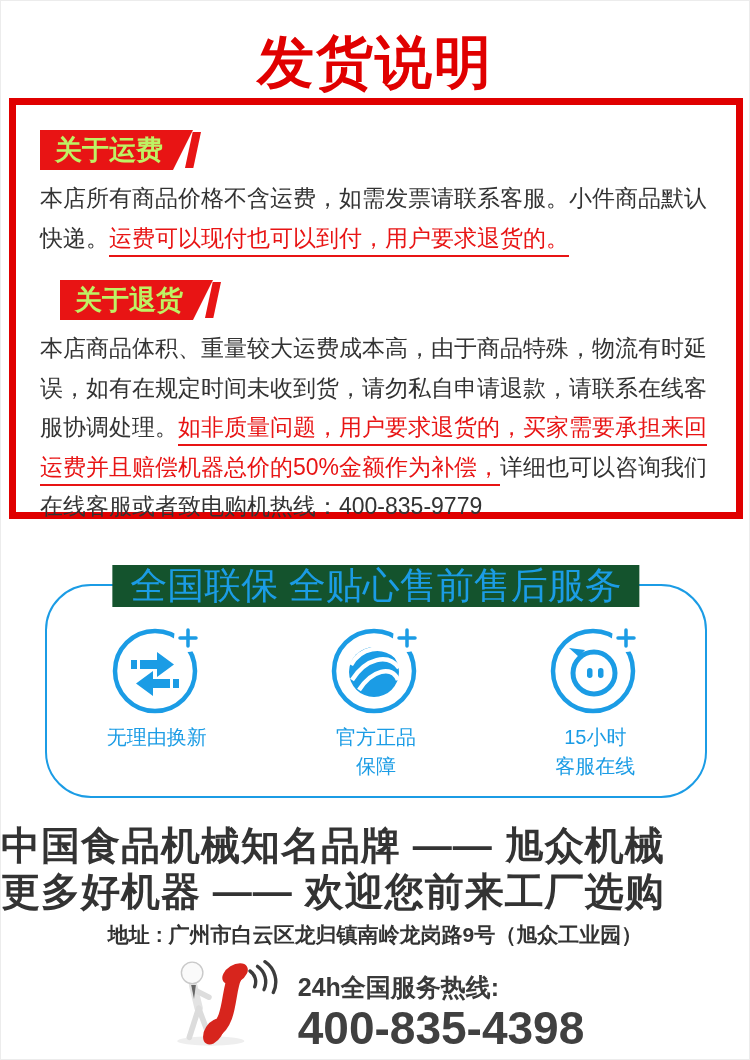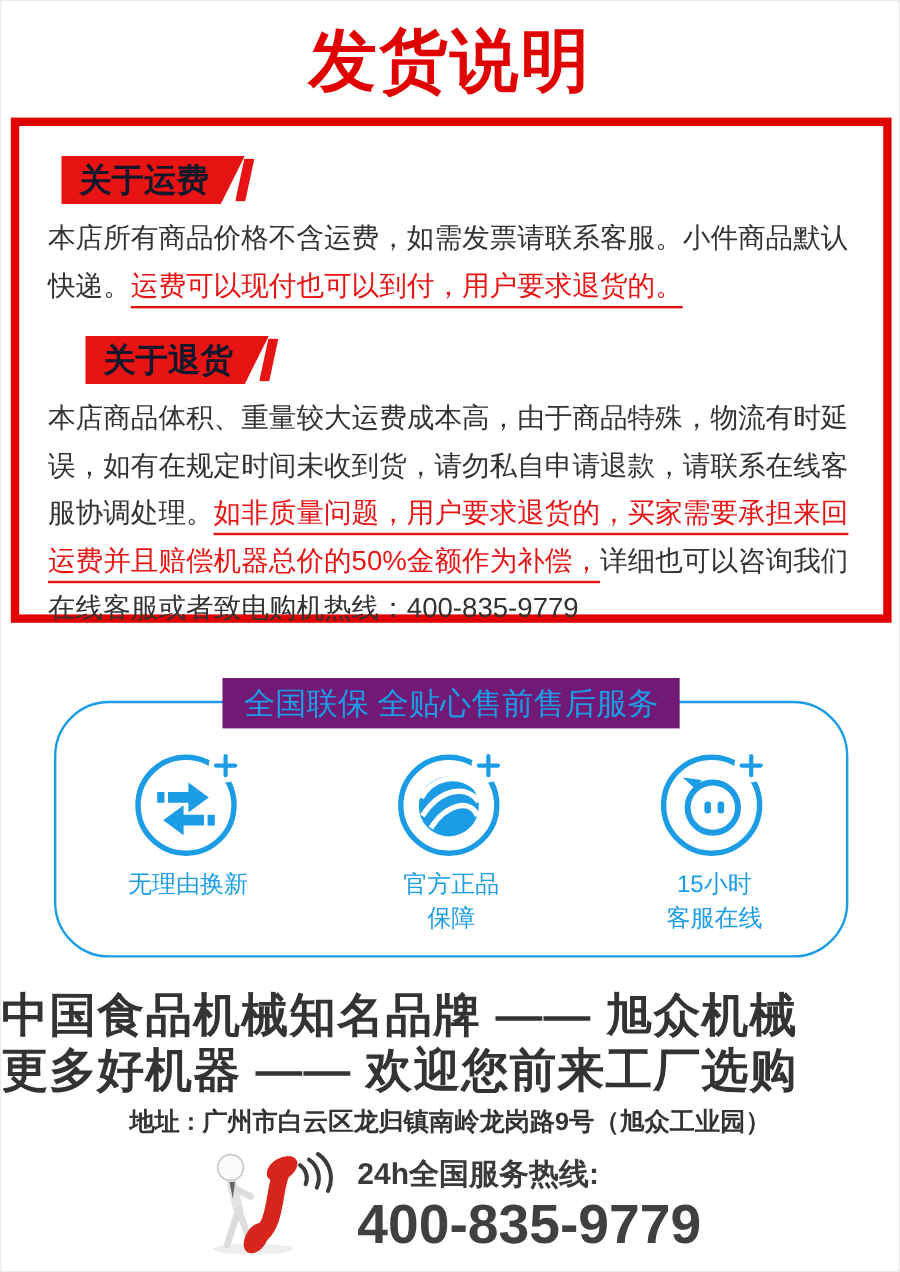--- a/index.html
+++ b/index.html
@@ -7,35 +7,34 @@
   }
   *{margin:0;padding:0;box-sizing:border-box;}
   html,body{background:#fff;}
   body{font-family:"Liberation Sans","DejaVu Sans",sans-serif;}
   .page{
     position:relative;width:750px;height:1060px;margin:0 auto;
     background:#fff;border:1px solid #ececec;overflow:hidden;
   }
   
   .page-title{
-    position:absolute;top:14px;left:0;width:100%;height:72px;line-height:72px;
+    position:absolute;top:25px;left:0;width:100%;height:72px;line-height:72px;
     text-align:center;font-size:57px;font-weight:900;color:var(--red-dark);letter-spacing:2px;
   }
   
   .notice-box{
     position:absolute;left:8px;top:97px;width:734px;height:421px;
     border:7px solid var(--red-dark);background:#fff;padding:25px 23px 0 24px;
   }
   .label-wrap{position:relative;display:inline-block;margin:0;}
   .section-label{
-    display:inline-block;background:var(--red);color:#0f172a;
+    display:inline-block;background:var(--red);color:#bef264;
     font-size:27px;font-weight:bold;line-height:40px;height:40px;
     padding:0 30px 0 15px;
     clip-path:polygon(0 0,100% 0,calc(100% - 20px) 100%,0 100%);
-    margin-left:11px;
   }
   .label-sliver{
     position:absolute;top:2px;right:-8px;width:16px;height:36px;background:var(--red);
     clip-path:polygon(48% 0,100% 0,52% 100%,0 100%);
   }
   .notice-paragraph{
     font-size:23px;line-height:39.5px;color:var(--dark);margin-top:9px;
     font-weight:500;text-align:left;
   }
   .notice-paragraph .seg-normal{color:var(--dark);}
@@ -43,41 +42,41 @@
     color:var(--red);border-bottom:2px solid var(--red);padding-bottom:4px;
   }
   .returns-label{margin-top:22px;padding-left:20px;}
   
   .services-box{
     position:absolute;left:44px;top:583px;width:662px;height:214px;
     border:2px solid var(--blue);border-radius:46px;background:#fff;
   }
   .services-title{
     position:absolute;top:-21px;left:50%;transform:translateX(-50%);
-    background:#701a75;padding:0 18px;font-size:26px;line-height:42px;
+    background:#14532d;padding:0 18px;font-size:37px;line-height:42px;
     color:var(--blue);white-space:nowrap;font-weight:400;
   }
   .services-items{display:flex;margin-top:33px;}
   .service-item{flex:1;text-align:center;}
   .service-icon svg{display:block;margin:0 auto;}
   .service-label{font-size:20px;line-height:29px;color:var(--blue);margin-top:4px;font-weight:500;}
   
   .brand-headline{
     position:absolute;left:0;width:100%;text-align:left;
     font-size:39px;font-weight:bold;color:var(--dark);letter-spacing:1px;white-space:nowrap;
   }
   .brand-headline.h1{top:818px;}
   .brand-headline.h2{top:864px;}
   .brand-address{
     position:absolute;top:920px;left:0;width:100%;text-align:center;
     font-size:21px;font-weight:bold;color:var(--dark);
   }
   .hotline{
     position:absolute;top:948px;left:0;width:100%;
-    display:flex;justify-content:center;align-items:center;gap:20px;
+    display:flex;justify-content:center;align-items:flex-end;gap:20px;
   }
   .hotline-text{display:flex;flex-direction:column;align-items:flex-start;padding-top:4px;}
   .hotline-label{font-size:25px;font-weight:bold;color:#3a3a3a;line-height:32px;}
   .hotline-number{font-size:46px;font-weight:900;color:var(--gray);line-height:50px;letter-spacing:0;}
 </style>
 </head>
 <body>
 
 <div class="page">
 
@@ -181,17 +180,17 @@
         <ellipse cx="51" cy="87" rx="15" ry="9.5" fill="#d7251d" transform="rotate(-58 51 87)"></ellipse>
         <g stroke="#3c3c3c" stroke-width="3.6" fill="none" stroke-linecap="round">
           <path d="M90 22 a14 14 0 0 1 5 17"></path>
           <path d="M98 17 a20 20 0 0 1 7 25"></path>
           <path d="M106 12 a26 26 0 0 1 9 33"></path>
         </g>
       </svg>
     </span>
     <span class="hotline-text">
       <span class="hotline-label">24h全国服务热线:</span>
-      <span class="hotline-number">400-835-9779</span>
+      <span class="hotline-number">400-835-4398</span>
     </span>
   </div>
 
 </div>
 
 </body></html>

